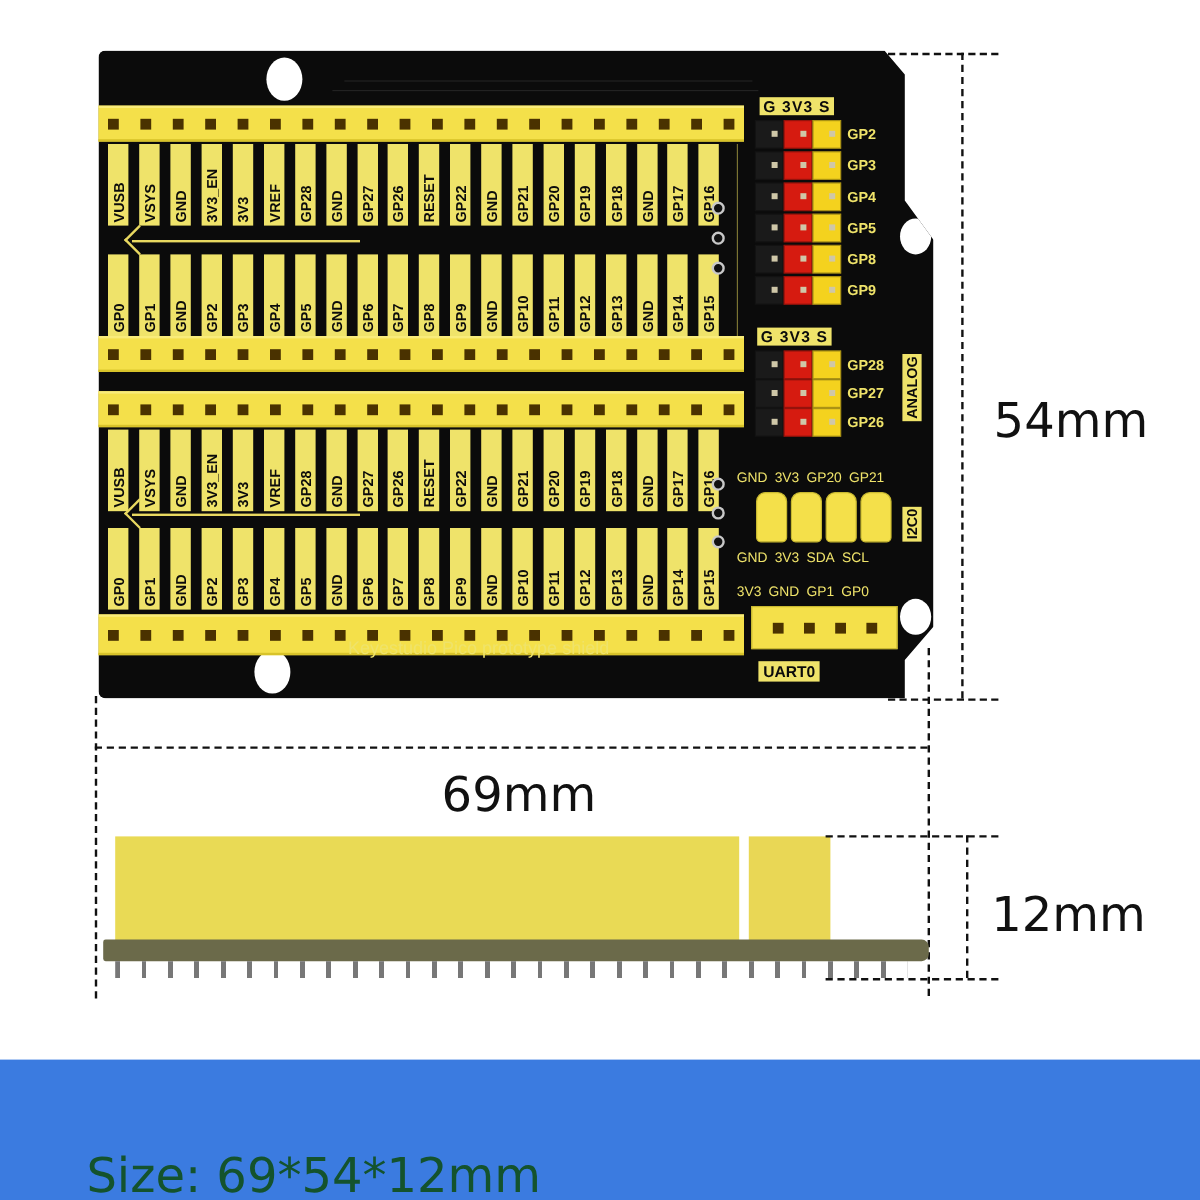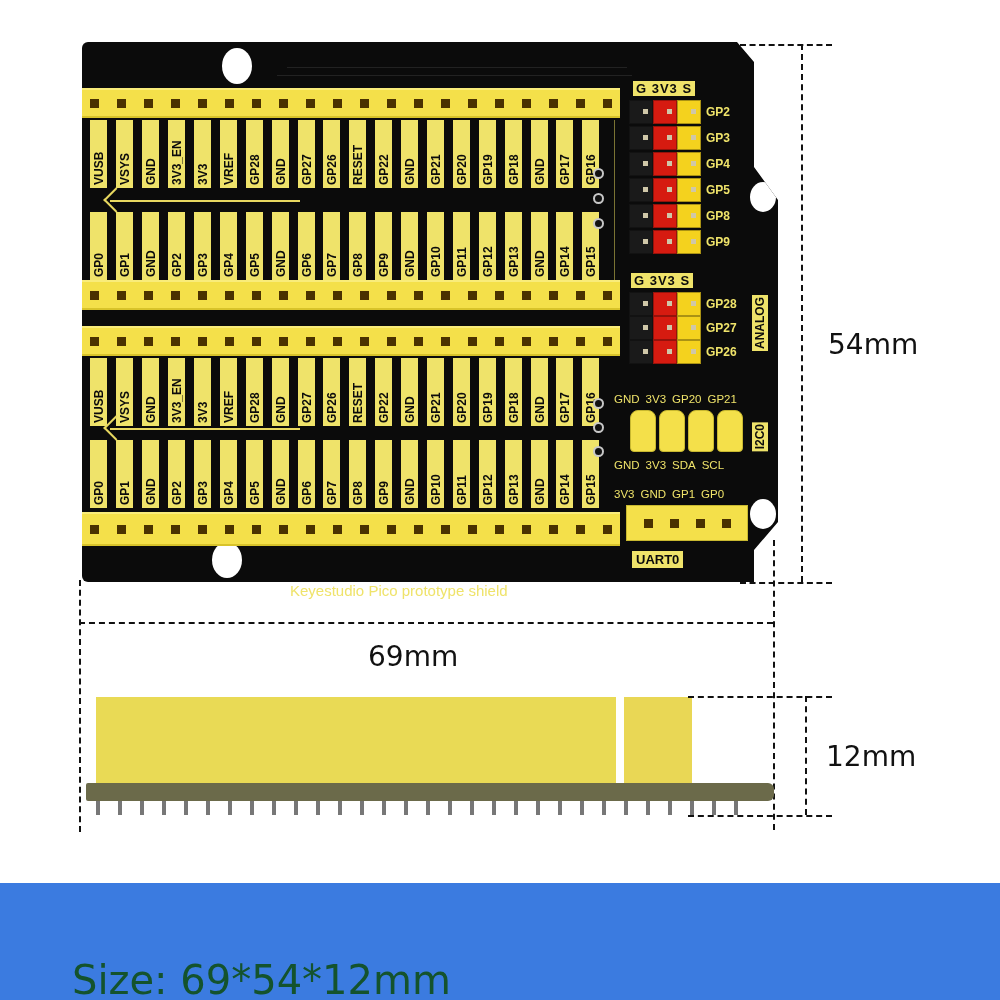--- a/index.html
+++ b/index.html
@@ -41,21 +41,21 @@
   .i2c-pins { position: absolute; display: flex; gap: 3px; }
   .i2c-pin { width: 26px; height: 42px; background: #f4e04a; border-radius: 8px 8px 4px 4px; border: 1px solid #c8b830; }
   .uart-block { position: absolute; background: #f4e04a; border: 1px solid #c8b830; display: flex; align-items: center; justify-content: space-around; padding: 0 8px; }
   .uart-block .socket { width: 9px; height: 9px; }
   .uart-label { position: absolute; background: #efe36a; color: #0b0b0b; font-weight: 700; font-size: 13px; padding: 1px 4px; }
   .board-title { position: absolute; color: #efe36a; font-size: 15px; }
 
   
   .dash-h { position: absolute; height: 0; border-top: 2px dashed #111; }
   .dash-v { position: absolute; width: 0; border-left: 2px dashed #111; }
-  .dim-text { position: absolute; font-size: 28px; color: #111; font-family: "DejaVu Sans", sans-serif; }
+  .dim-text { position: absolute; font-size: 40px; color: #111; font-family: "DejaVu Sans", sans-serif; }
 
   
   .side-yellow-big { position: absolute; left: 96px; top: 697px; width: 520px; height: 88px; background: #e9da55; }
   .side-yellow-small { position: absolute; left: 624px; top: 697px; width: 68px; height: 88px; background: #e9d755; }
   .side-pcb { position: absolute; left: 86px; top: 783px; width: 688px; height: 18px; background: #6b6a4a; border-radius: 2px 6px 6px 2px; }
   .side-pins { position: absolute; left: 96px; top: 801px; width: 660px; height: 14px;
                background: repeating-linear-gradient(90deg, #777 0 4px, transparent 4px 22px); }
 
   
   .footer { position: absolute; left: 0; top: 883px; width: 1000px; height: 117px; background: #3b7be0; }
@@ -417,21 +417,21 @@
       <div class="socket"></div>
       <div class="socket"></div>
       <div class="socket"></div>
       <div class="socket"></div>
       <div class="socket"></div>
     </div>
   <div class="via" style="left:593px; top:398px;"></div>
   <div class="via" style="left:593px; top:422px;"></div>
   <div class="via" style="left:593px; top:446px;"></div>
 
-  <div class="board-title" style="left:290px; top:582px;">Keyestudio Pico prototype shield</div>
+  <div class="board-title" style="left:290px; top:532px;">Keyestudio Pico prototype shield</div>
 
   <div class="gs-head" style="left:633px; top:81px;">G  3V3  S</div>
   <div id="dig-rows">
       <div class="pinrow" style="left: 629px; top: 100px;">
         <div class="pin black"></div>
         <div class="pin red"></div>
         <div class="pin yellow"></div>
       </div>
       <div class="gp-side" style="left: 706px; top: 105px;">GP2</div>
       <div class="pinrow" style="left: 629px; top: 126px;">

